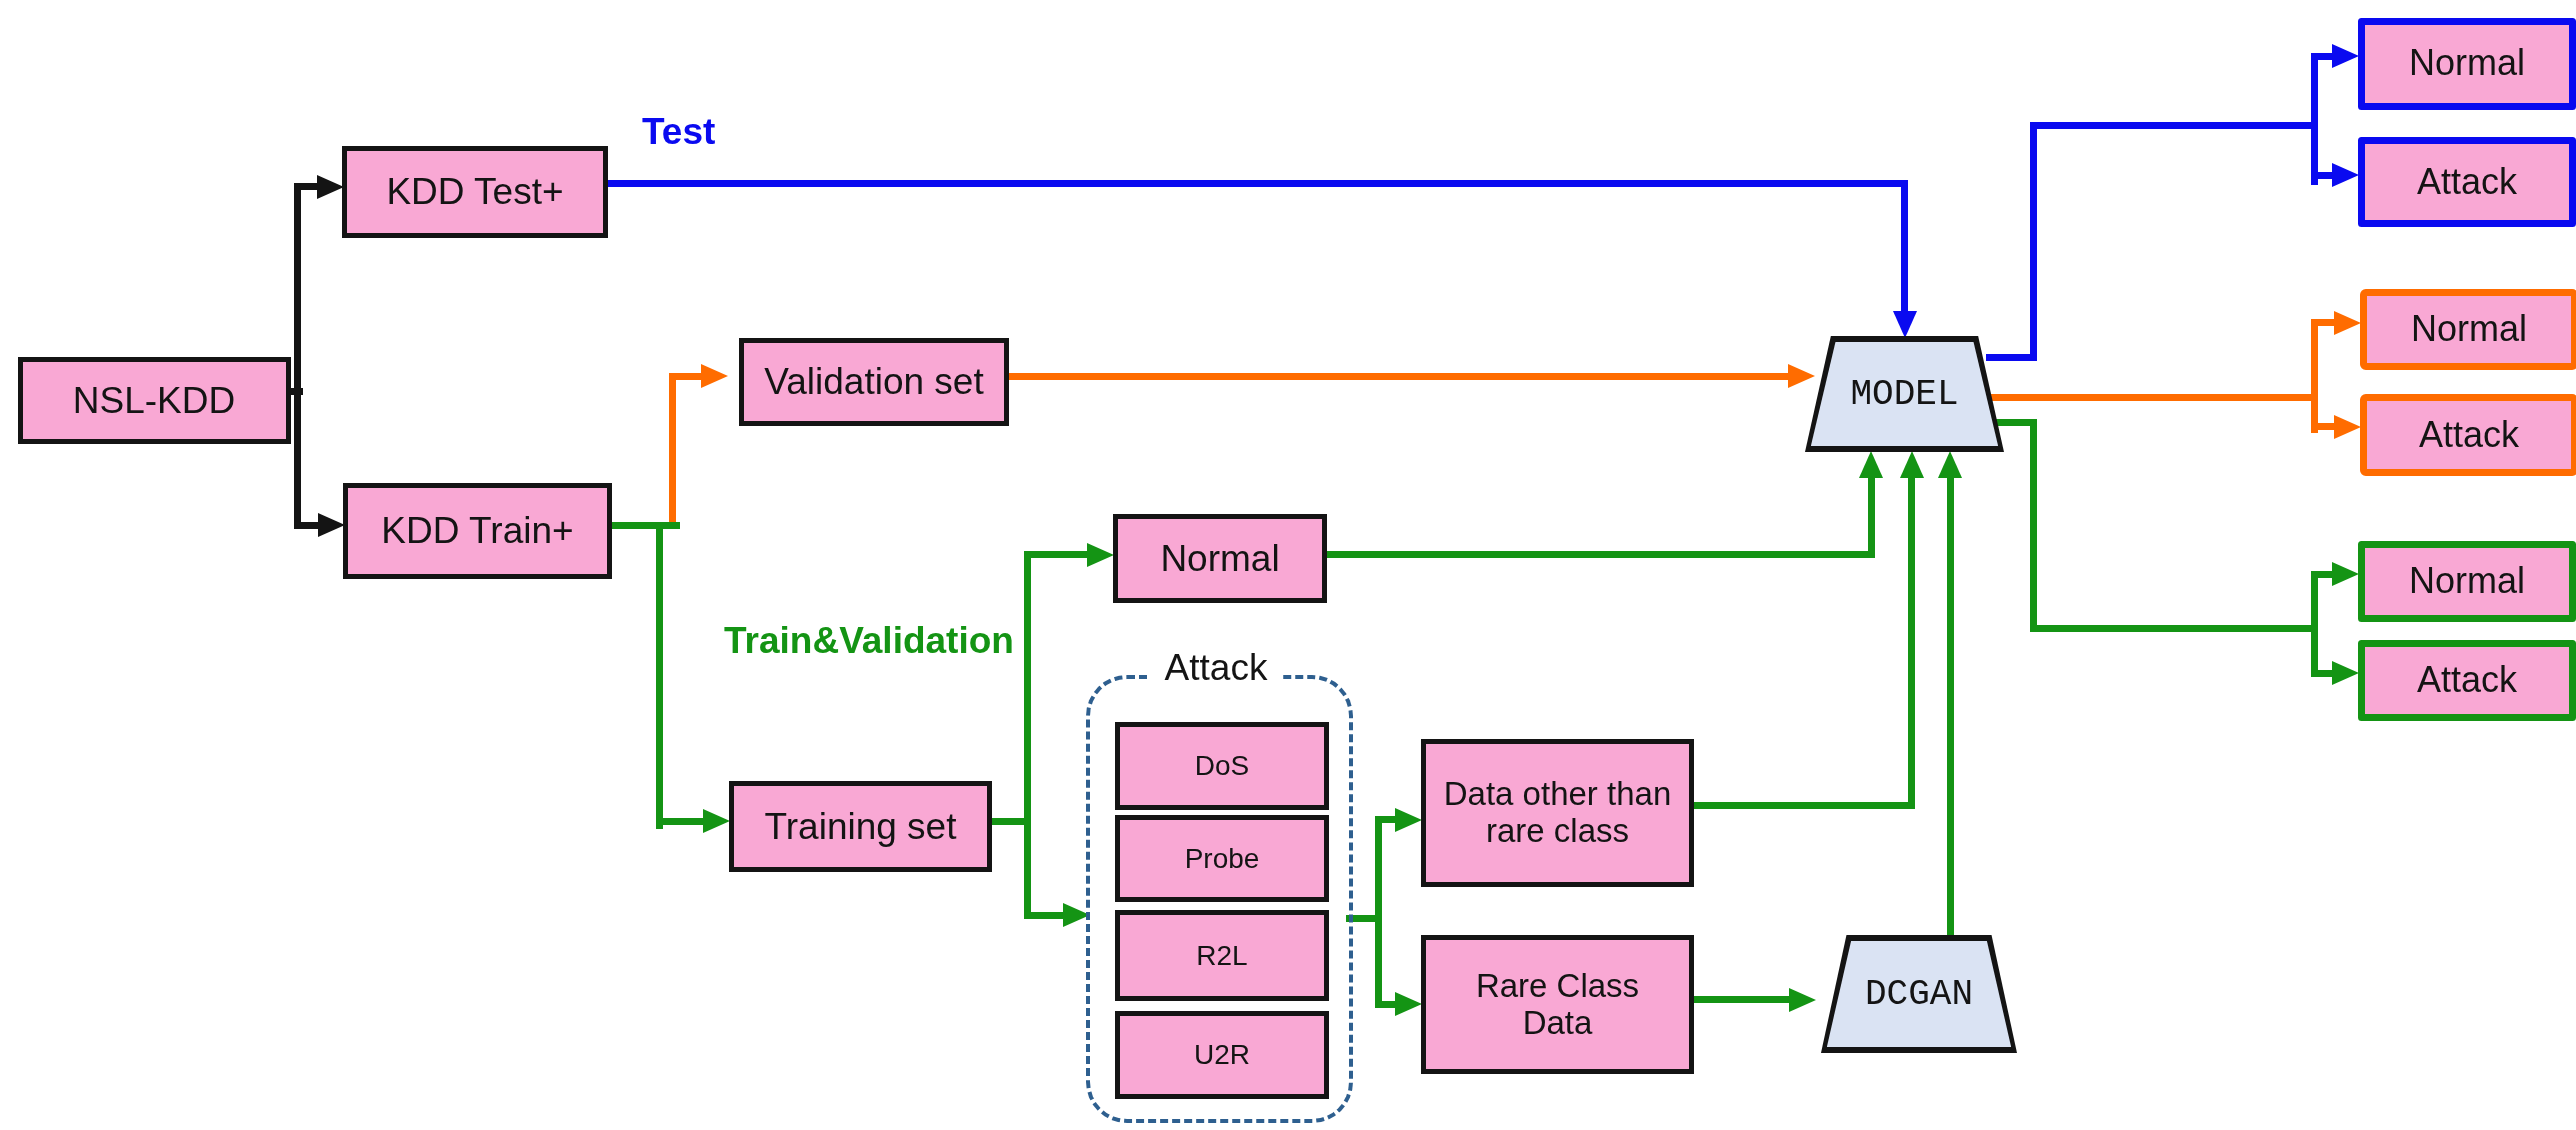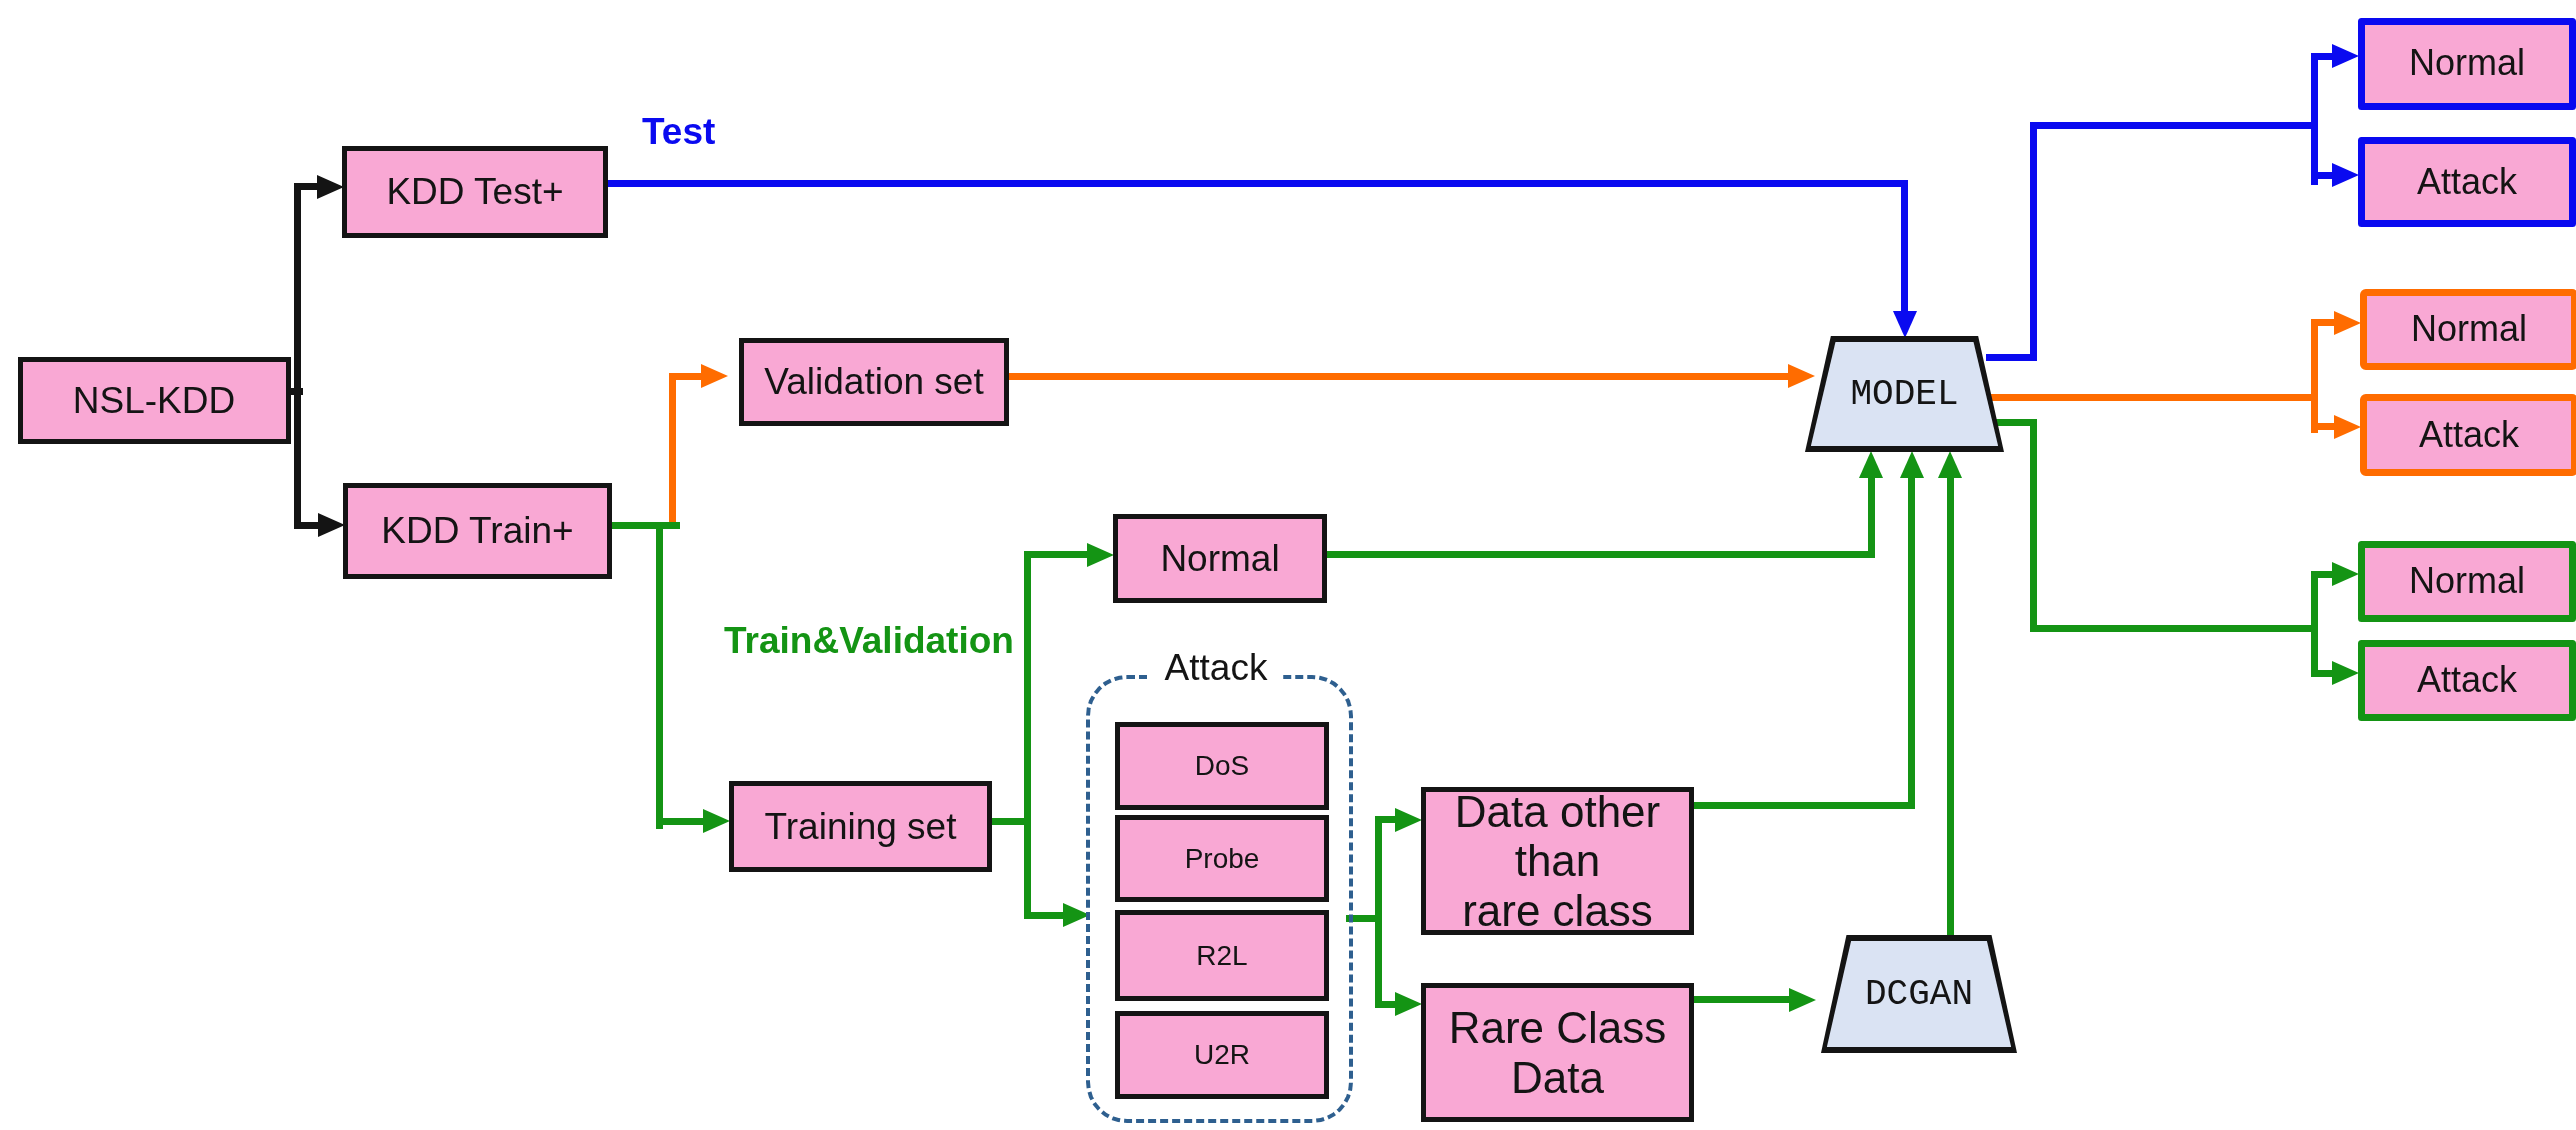--- a/index.html
+++ b/index.html
@@ -25,21 +25,21 @@
   .ar.r.a-orange{border-left-color:var(--orange);}
   .ar.r.a-green{border-left-color:var(--green);} .ar.u.a-green{border-bottom-color:var(--green);}
   .ar.r.a-black{border-left-color:#141414;}
   
   .node{
     position:absolute; background:#f9a8d4; border:5.3px solid #141414;
     display:flex; align-items:center; justify-content:center; text-align:center;
     font-size:37px; line-height:1.12; color:var(--ink); white-space:pre-line; z-index:5;
   }
   .node.small{font-size:28px;}
-  .node.multiline{font-size:44px;margin-top:48px;}
+  .node.multiline{font-size:33px;}
   .node.out-blue{border:7px solid var(--blue); border-radius:3.5px; font-size:36px;}
   .node.out-orange{border:7px solid var(--orange); border-radius:5.8px; font-size:36px;}
   .node.out-green{border:7px solid var(--green); border-radius:3.5px; font-size:36px;}
   
   .group-dashed{
     position:absolute; border:4.7px dashed var(--navy); border-radius:41px;
     background:transparent; z-index:3;
   }
   .group-label{
     position:absolute; transform:translateX(-50%); background:#ffffff;

